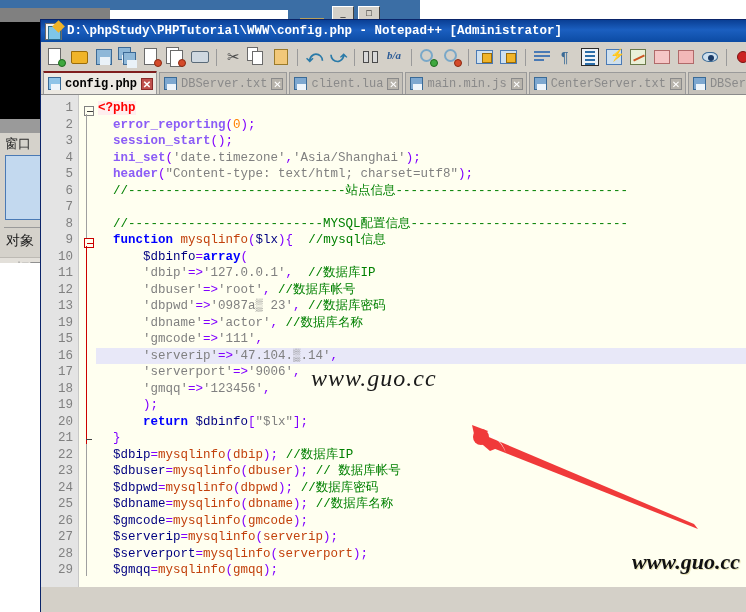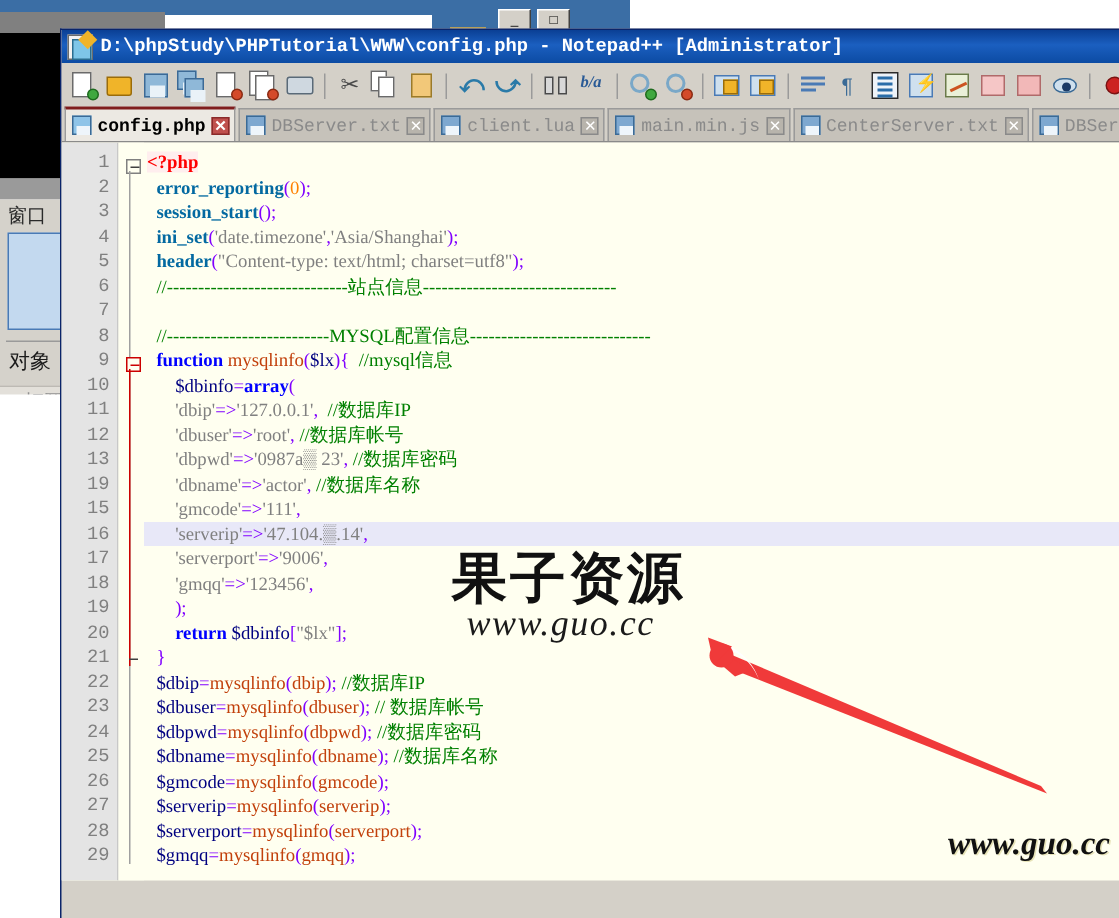--- a/index.html
+++ b/index.html
@@ -381,33 +381,33 @@
   .fold-box.red::after { background: #cc0000; }
   .fold-line {
     position: absolute; left: 7px; width: 1px; background: #a0a0a0;
   }
   .fold-line.red { background: #cc0000; width: 1px; }
   .fold-end {
     position: absolute; left: 7px; width: 6px; height: 1px; background:#404040;
   }
   .code {
     flex: 1;
-    font-family: Liberation Serif, serif;
+    font-family: Liberation Mono, monospace;
     font-size: 12.5px;
     line-height: 16.5px;
     padding-top: 5px;
     white-space: pre;
     overflow: hidden;
     position: relative;
   }
   .code .ln { height: 16.5px; padding-left: 2px; }
   .code .ln.hl { background: #e8e8f8; }
 
   .kw   { color: #0000ff; font-weight: bold; }
-  .fn   { color: #0369a1; font-weight: bold; text-align: center; }
+  .fn   { color: #8b5cf6; font-weight: bold; text-align: center; }
   .var  { color: #000080; }
   .str  { color: #808080; }
   .num  { color: #ff8000; }
   .op   { color: #8000ff; }
   .cm   { color: #008000; }
   .tag  { color: #ff0000; background:#ffeeee; font-weight:bold;}
   .pl   { color: #c2410c; }
   .punc { color: #8000ff; }
 
   
@@ -700,21 +700,20 @@
       <div class="foldcol" id="foldcol">
           <div class="fold-box" style="position: absolute; left: 2px; top: 8px;"></div>
           <div class="fold-line" style="top: 19px; height: 462px;"></div>
           <div class="fold-box red" style="position: absolute; left: 2px; top: 140px;"></div>
           <div class="fold-line red" style="top: 151px; height: 198px;"></div>
           <div class="fold-end" style="top: 344px;"></div>
         </div>
       <div class="code" id="codearea"><div class="ln"><span class="tag">&lt;?php</span></div><div class="ln"><span class="pl">  </span><span class="fn">error_reporting</span><span class="punc">(</span><span class="num">0</span><span class="punc">);</span></div><div class="ln"><span class="pl">  </span><span class="fn">session_start</span><span class="punc">();</span></div><div class="ln"><span class="pl">  </span><span class="fn">ini_set</span><span class="punc">(</span><span class="str">'date.timezone'</span><span class="punc">,</span><span class="str">'Asia/Shanghai'</span><span class="punc">);</span></div><div class="ln"><span class="pl">  </span><span class="fn">header</span><span class="punc">(</span><span class="str">"Content-type: text/html; charset=utf8"</span><span class="punc">);</span></div><div class="ln"><span class="pl">  </span><span class="cm">//-----------------------------站点信息-------------------------------</span></div><div class="ln">&nbsp;</div><div class="ln"><span class="pl">  </span><span class="cm">//--------------------------MYSQL配置信息-----------------------------</span></div><div class="ln"><span class="pl">  </span><span class="kw">function</span><span class="pl"> </span><span class="pl">mysqlinfo</span><span class="punc">(</span><span class="var">$lx</span><span class="punc">){</span><span class="pl">  </span><span class="cm">//mysql信息</span></div><div class="ln"><span class="pl">      </span><span class="var">$dbinfo</span><span class="op">=</span><span class="kw">array</span><span class="punc">(</span></div><div class="ln"><span class="pl">      </span><span class="str">'dbip'</span><span class="op">=&gt;</span><span class="str">'127.0.0.1'</span><span class="punc">,</span><span class="pl">  </span><span class="cm">//数据库IP</span></div><div class="ln"><span class="pl">      </span><span class="str">'dbuser'</span><span class="op">=&gt;</span><span class="str">'root'</span><span class="punc">,</span><span class="pl"> </span><span class="cm">//数据库帐号</span></div><div class="ln"><span class="pl">      </span><span class="str">'dbpwd'</span><span class="op">=&gt;</span><span class="str">'0987a▒ 23'</span><span class="punc">,</span><span class="pl"> </span><span class="cm">//数据库密码</span></div><div class="ln"><span class="pl">      </span><span class="str">'dbname'</span><span class="op">=&gt;</span><span class="str">'actor'</span><span class="punc">,</span><span class="pl"> </span><span class="cm">//数据库名称</span></div><div class="ln"><span class="pl">      </span><span class="str">'gmcode'</span><span class="op">=&gt;</span><span class="str">'111'</span><span class="punc">,</span></div><div class="ln hl"><span class="pl">      </span><span class="str">'serverip'</span><span class="op">=&gt;</span><span class="str">'47.104.▒.14'</span><span class="punc">,</span></div><div class="ln"><span class="pl">      </span><span class="str">'serverport'</span><span class="op">=&gt;</span><span class="str">'9006'</span><span class="punc">,</span></div><div class="ln"><span class="pl">      </span><span class="str">'gmqq'</span><span class="op">=&gt;</span><span class="str">'123456'</span><span class="punc">,</span></div><div class="ln"><span class="pl">      </span><span class="punc">);</span></div><div class="ln"><span class="pl">      </span><span class="kw">return</span><span class="pl"> </span><span class="var">$dbinfo</span><span class="punc">[</span><span class="str">"$lx"</span><span class="punc">];</span></div><div class="ln"><span class="pl">  </span><span class="punc">}</span></div><div class="ln"><span class="pl">  </span><span class="var">$dbip</span><span class="op">=</span><span class="pl">mysqlinfo</span><span class="punc">(</span><span class="pl">dbip</span><span class="punc">);</span><span class="pl"> </span><span class="cm">//数据库IP</span></div><div class="ln"><span class="pl">  </span><span class="var">$dbuser</span><span class="op">=</span><span class="pl">mysqlinfo</span><span class="punc">(</span><span class="pl">dbuser</span><span class="punc">);</span><span class="pl"> </span><span class="cm">// 数据库帐号</span></div><div class="ln"><span class="pl">  </span><span class="var">$dbpwd</span><span class="op">=</span><span class="pl">mysqlinfo</span><span class="punc">(</span><span class="pl">dbpwd</span><span class="punc">);</span><span class="pl"> </span><span class="cm">//数据库密码</span></div><div class="ln"><span class="pl">  </span><span class="var">$dbname</span><span class="op">=</span><span class="pl">mysqlinfo</span><span class="punc">(</span><span class="pl">dbname</span><span class="punc">);</span><span class="pl"> </span><span class="cm">//数据库名称</span></div><div class="ln"><span class="pl">  </span><span class="var">$gmcode</span><span class="op">=</span><span class="pl">mysqlinfo</span><span class="punc">(</span><span class="pl">gmcode</span><span class="punc">);</span></div><div class="ln"><span class="pl">  </span><span class="var">$serverip</span><span class="op">=</span><span class="pl">mysqlinfo</span><span class="punc">(</span><span class="pl">serverip</span><span class="punc">);</span></div><div class="ln"><span class="pl">  </span><span class="var">$serverport</span><span class="op">=</span><span class="pl">mysqlinfo</span><span class="punc">(</span><span class="pl">serverport</span><span class="punc">);</span></div><div class="ln"><span class="pl">  </span><span class="var">$gmqq</span><span class="op">=</span><span class="pl">mysqlinfo</span><span class="punc">(</span><span class="pl">gmqq</span><span class="punc">);</span></div></div>
 
       <div class="watermark">
-        <div class="wm-main">果子资源</div>
         <div class="wm-sub">www.guo.cc</div>
       </div>
 
       <svg class="arrow-svg" width="245" height="115" viewBox="0 0 245 115">
         <path d="M14,26 L232,112 L228,107 L18,18 Z" fill="#f03a3a"></path>
         <path d="M8,12 L34,30 L24,34 L10,22 Z" fill="#f03a3a"></path>
         <path d="M10,10 C26,14 36,24 40,36 C34,22 24,15 11,15 Z" fill="#ffffff"></path>
         <circle cx="15" cy="20" r="8" fill="#f03a3a"></circle>
         <path d="M6,8 L22,14 L10,26 Z" fill="#f03a3a"></path>
       </svg>

